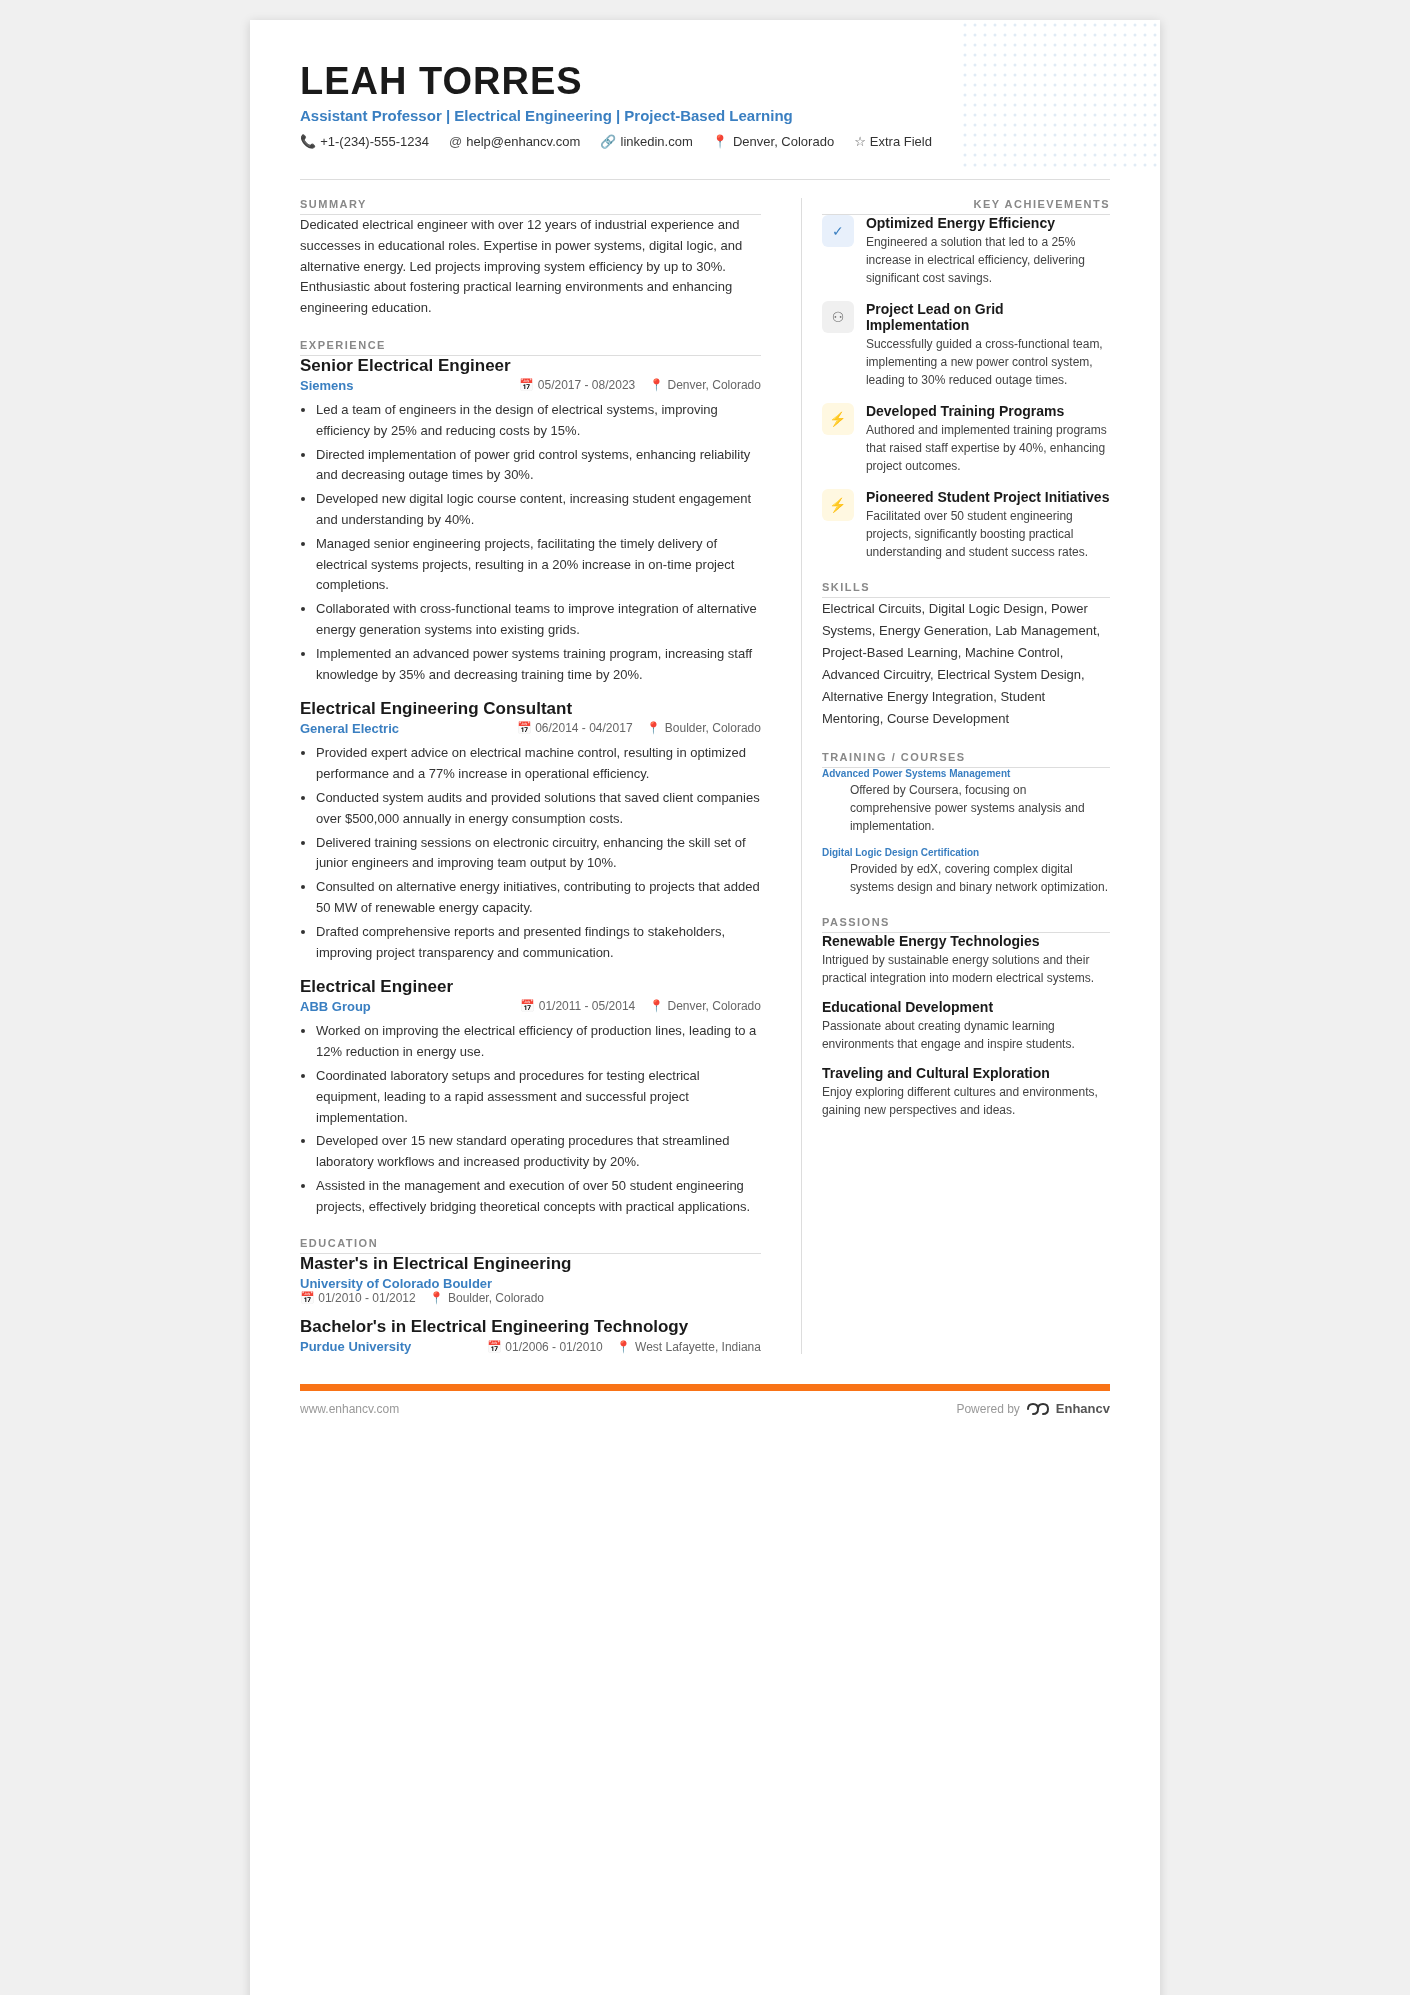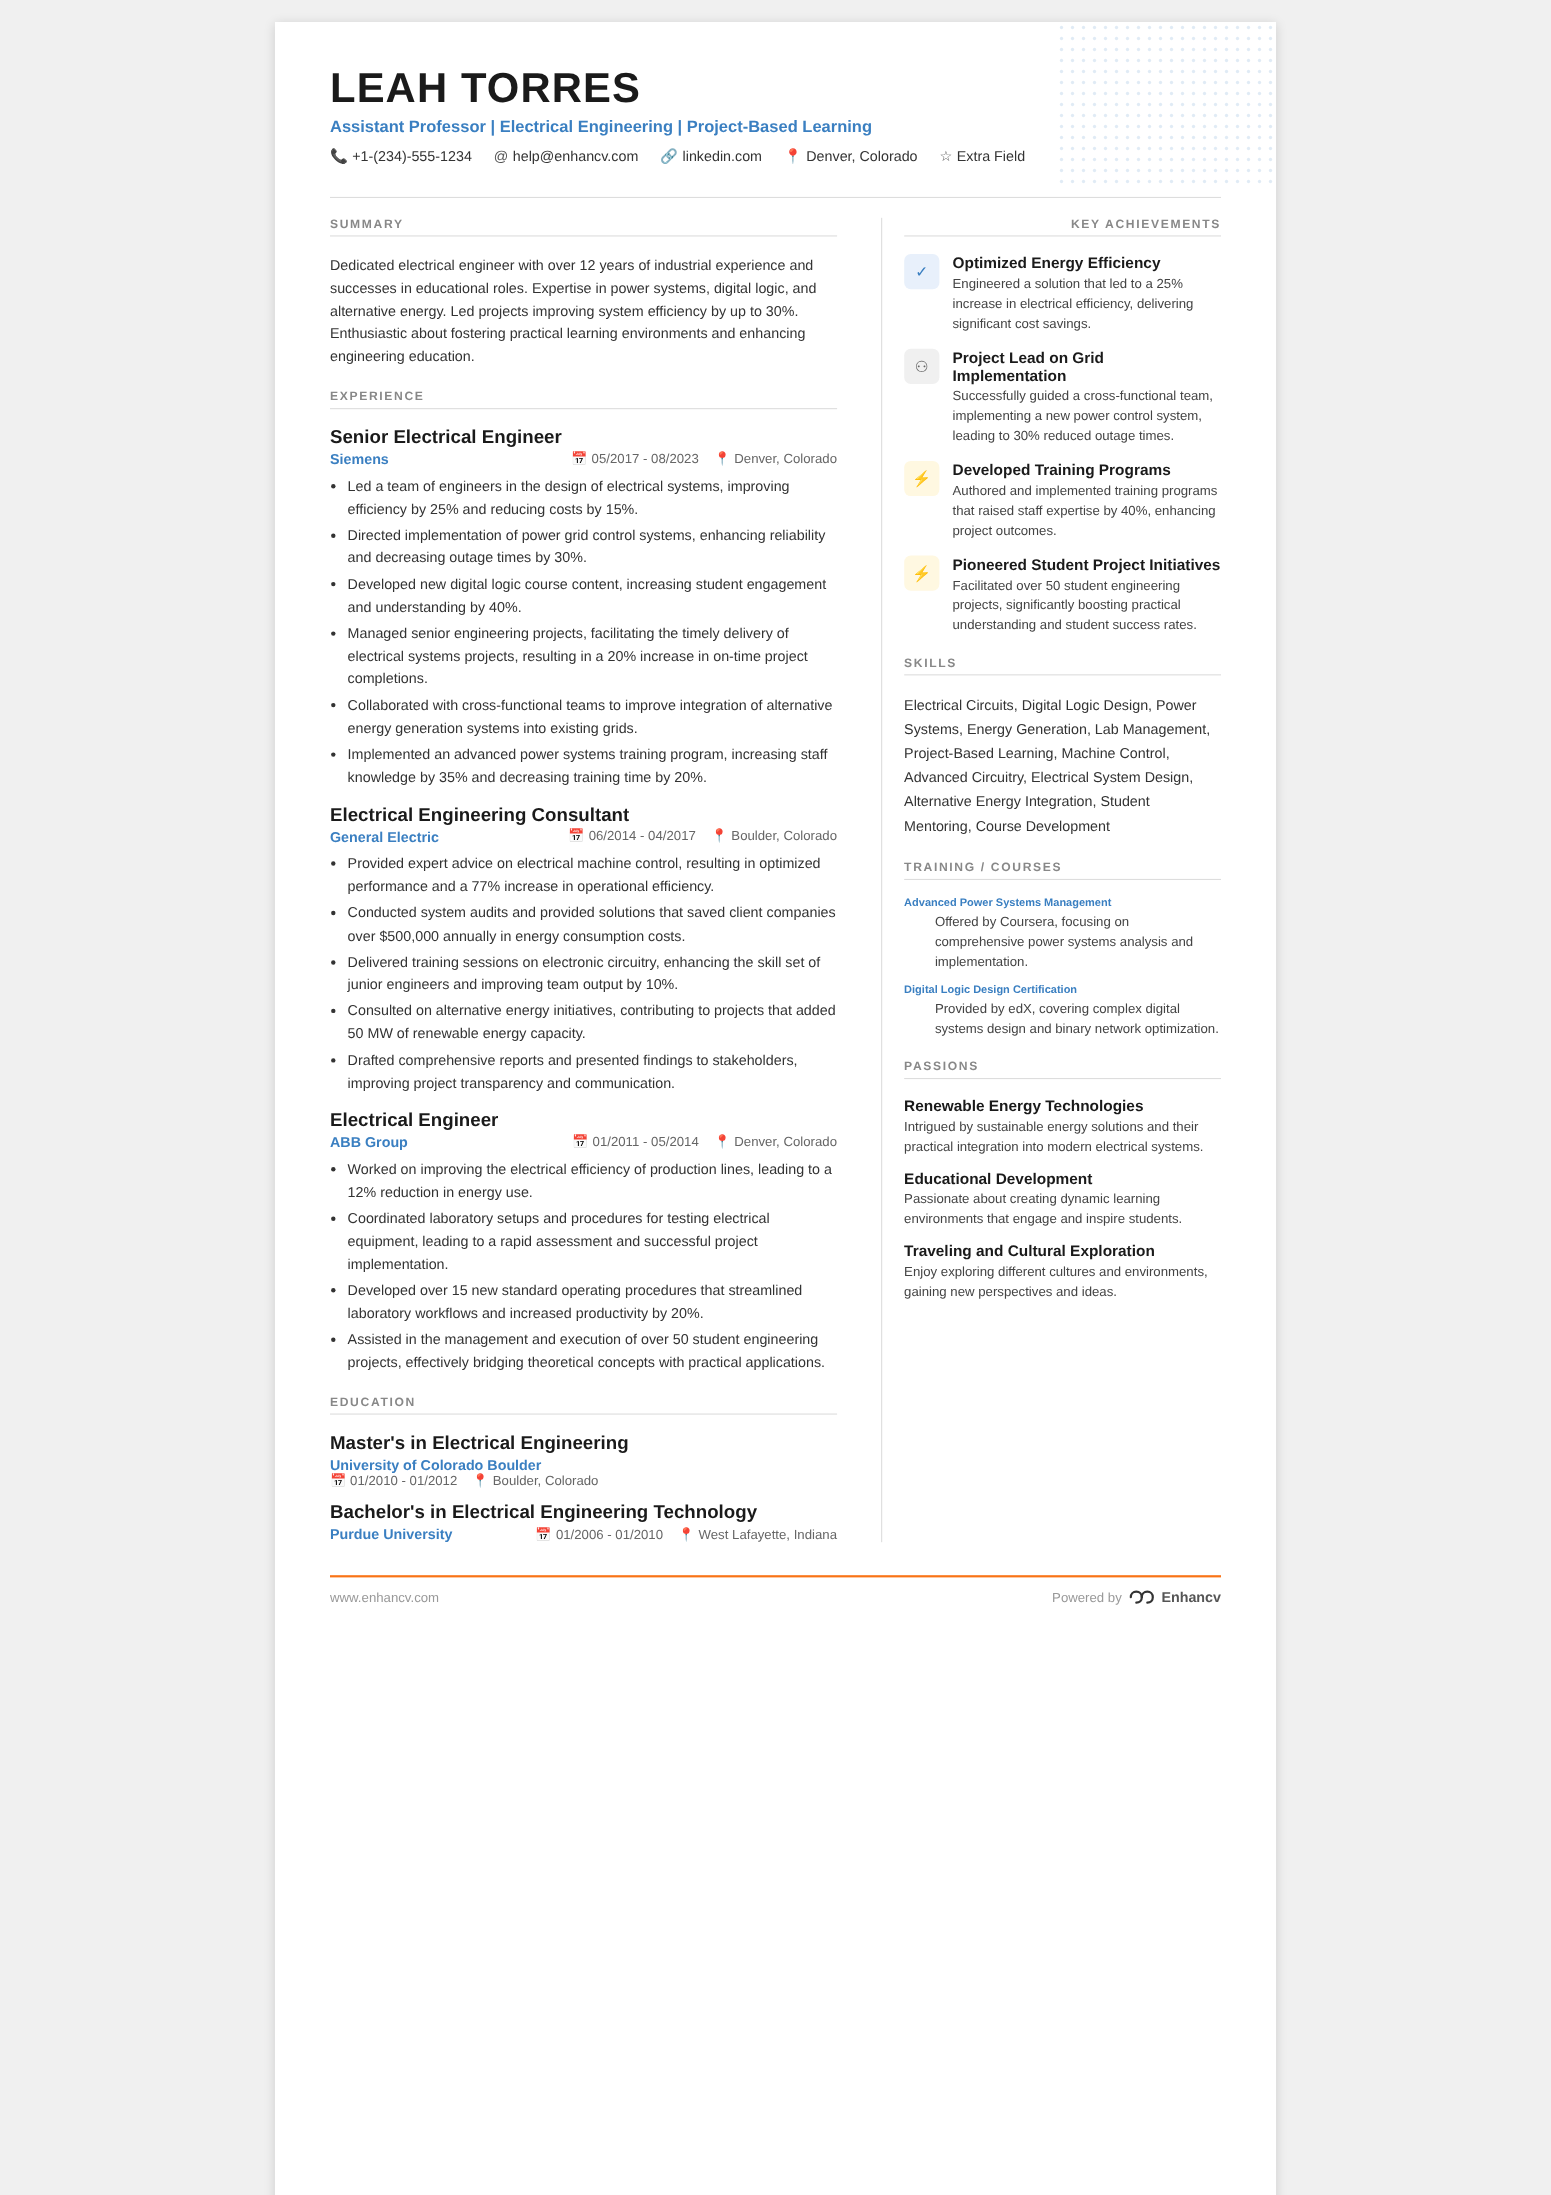--- a/index.html
+++ b/index.html
@@ -67,21 +67,21 @@
       min-width: 0;
     }
     .section-label {
       font-size: 11px;
       font-weight: 700;
       color: #888;
       letter-spacing: 1.5px;
       text-transform: uppercase;
       border-bottom: 1px solid #ddd;
       padding-bottom: 4px;
-      margin-bottom: 16px;
+      margin-bottom: 0;
       margin-top: 20px;
     }
     .section-label:first-child { margin-top: 0; }
     .summary-text {
       font-size: 13px;
       color: #333;
       line-height: 1.6;
     }
     .job-title {
       font-size: 17px;
@@ -197,21 +197,21 @@
       color: #444;
       line-height: 1.5;
       margin-bottom: 12px;
     }
     .footer {
       display: flex;
       justify-content: space-between;
       align-items: center;
       margin-top: 30px;
       padding-top: 10px;
-      border-top: 2px solid #f97316;
+      border-top: 7px solid #f97316;
     }
     .footer-left {
       font-size: 12px;
       color: #999;
     }
     .footer-right {
       font-size: 12px;
       color: #999;
       display: flex;
       align-items: center;

